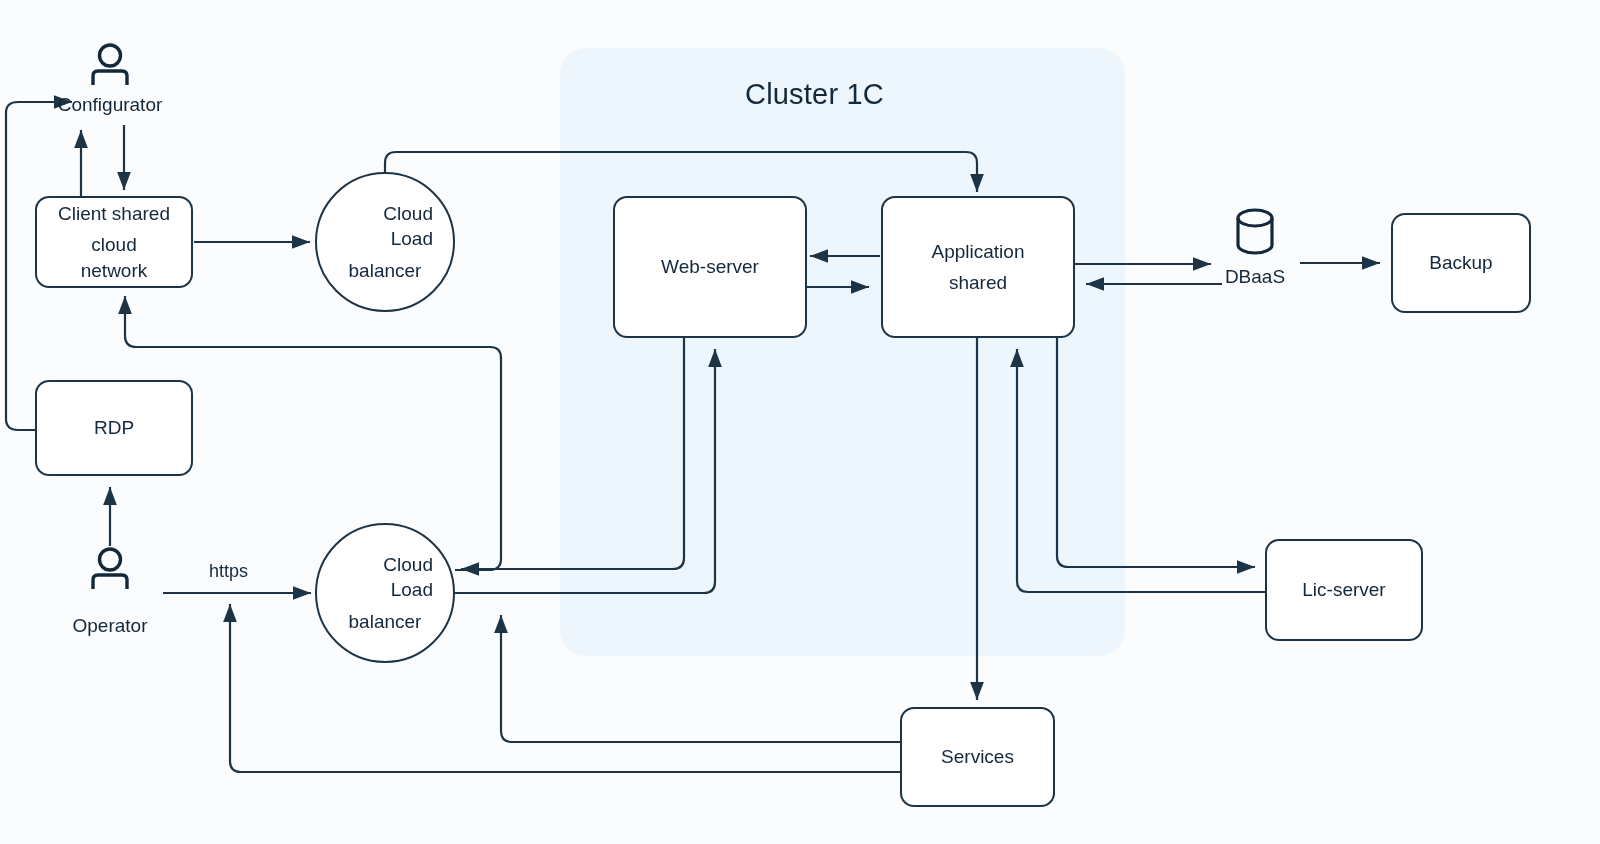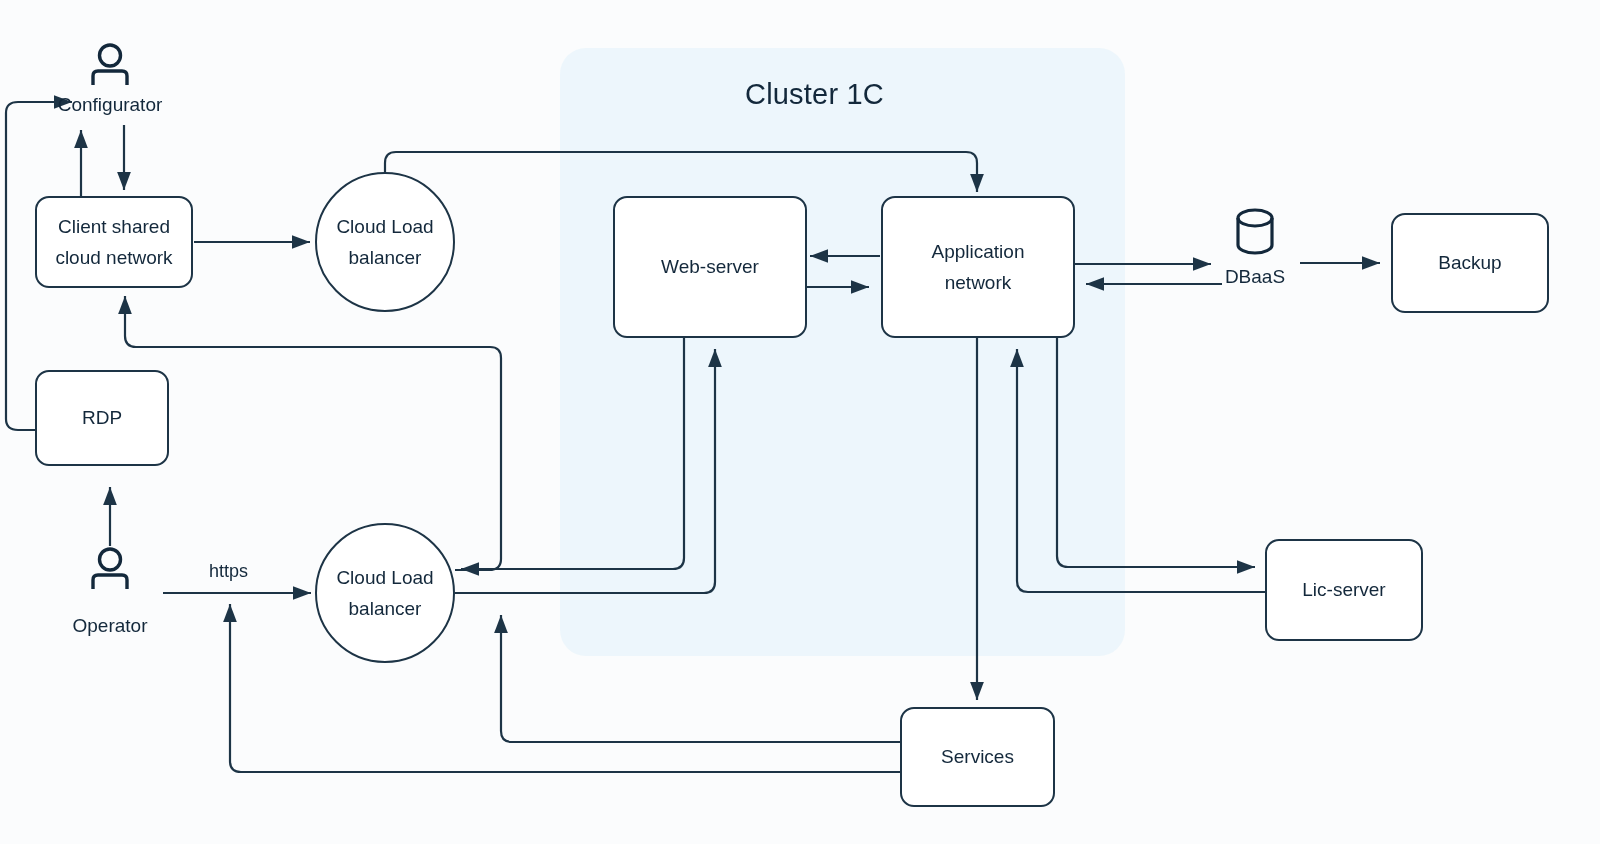--- a/index.html
+++ b/index.html
@@ -45,25 +45,26 @@
     border: 2px solid #1d3murk;
     border: 2px solid #1d3446;
     border-radius: 14px;
     color: #13283b;
     display: flex;
     align-items: center;
     justify-content: center;
     text-align: center;
     font-size: 19px;
     line-height: 1.32;
-    padding: 4px 8px;
+    padding: 4px 20px;
     gap: 6px;
   }
   .node.circle {
     border-radius: 50%;
+    text-align: right;
   }
   .label-plain {
     position: absolute;
     color: #13283b;
     font-size: 19px;
     text-align: center;
     white-space: nowrap;
   }
   .edge-label {
     position: absolute;
@@ -143,21 +144,21 @@
       <path d="M5,43 L5,34 Q5,29 10,29 L34,29 Q39,29 39,34 L39,43" fill="none" stroke="#13283b" stroke-width="3.4"></path>
     </svg>
   </div>
   <div class="label-plain" style="left:30px; top:94px; width:160px;">Configurator</div>
 
   <div class="node" style="left:35px; top:196px; width:158px; height:92px; flex-direction:column;">
     <span>Client shared</span>
     <span>cloud network</span>
   </div>
 
-  <div class="node" style="left:35px; top:370px; width:134px; height:96px;">
+  <div class="node" style="left:35px; top:380px; width:158px; height:96px;">
     <span>RDP</span>
   </div>
 
   <div class="actor-icon" style="left:88px; top:546px;">
     <svg width="44" height="44" viewBox="0 0 44 44">
       <circle cx="22" cy="13.5" r="10.5" fill="none" stroke="#13283b" stroke-width="3.4"></circle>
       <path d="M5,43 L5,34 Q5,29 10,29 L34,29 Q39,29 39,34 L39,43" fill="none" stroke="#13283b" stroke-width="3.4"></path>
     </svg>
   </div>
   <div class="label-plain" style="left:30px; top:594px; width:160px;margin-top:21px;">Operator</div>
@@ -173,32 +174,32 @@
     <span>Cloud Load</span>
     <span>balancer</span>
   </div>
 
   <div class="node" style="left:605px; top:196px; width:194px; height:142px;margin-left:8px;">
     <span>Web-server</span>
   </div>
 
   <div class="node" style="left:881px; top:196px; width:194px; height:142px; flex-direction:column;">
     <span>Application</span>
-    <span>network</span>
+    <span>shared</span>
   </div>
 
   <div class="db-icon" style="left:1231px; top:207px;">
     <svg width="48" height="52" viewBox="0 0 48 52">
       <ellipse cx="24" cy="11" rx="17" ry="8" fill="none" stroke="#13283b" stroke-width="3.2"></ellipse>
       <path d="M7,11 L7,38 C7,42.4 14.6,46 24,46 C33.4,46 41,42.4 41,38 L41,11" fill="none" stroke="#13283b" stroke-width="3.2"></path>
     </svg>
   </div>
   <div class="label-plain" style="left:1195px; top:266px; width:120px;">DBaaS</div>
 
-  <div class="node" style="left:1391px; top:213px; width:158px; height:100px;">
+  <div class="node" style="left:1391px; top:213px; width:140px; height:100px;">
     <span>Backup</span>
   </div>
 
   <div class="node" style="left:1265px; top:539px; width:158px; height:102px;">
     <span>Lic-server</span>
   </div>
 
   <div class="node" style="left:900px; top:707px; width:155px; height:100px;">
     <span>Services</span>
   </div>

